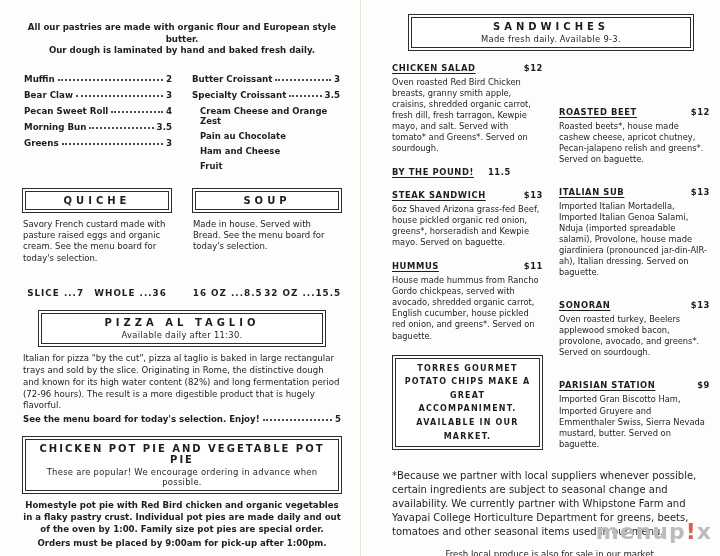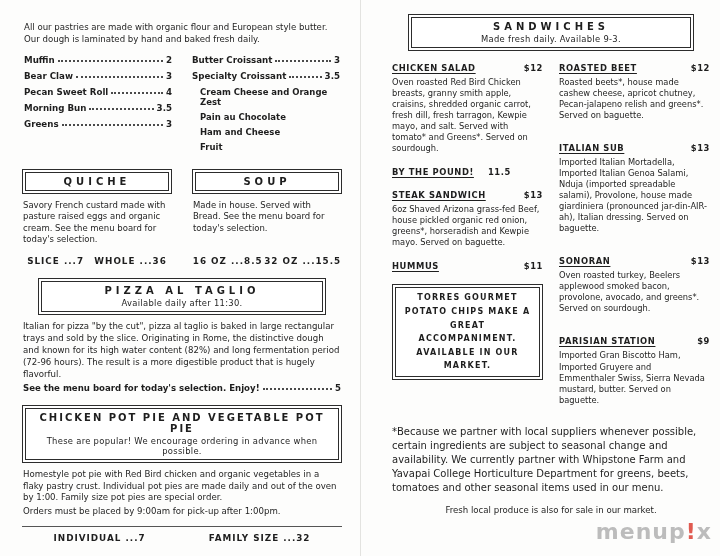--- a/index.html
+++ b/index.html
@@ -9,34 +9,34 @@
   .page{position:absolute;top:14px;}
   #page-left{left:22px;width:320px;}
   #page-right{left:392px;width:318px;}
 
   .dbox{border:1px solid #2c2c2c;padding:2px;background:#fff;}
   .dbox .in{border:1px solid #2c2c2c;padding:3px 6px;text-align:center;}
   .boxtitle{font-weight:bold;letter-spacing:4px;font-size:10px;text-transform:uppercase;}
   .boxsub{font-size:8.4px;margin-top:2px;letter-spacing:.3px;}
   .w88{width:88%;margin:0 auto;}
 
-  .center{text-align:left;}
+  .center{text-align:center;font-weight:bold;}
   .intro{font-size:8.6px;line-height:1.35;margin:8px 2px 6px;}
 
-  .pastry-cols{display:flex;gap:20px;margin:10px 2px 12px;}
+  .pastry-cols{display:flex;gap:20px;margin:17px 2px 12px;}
   .pcol{flex:1;font-size:8.7px;font-weight:bold;}
   .pitem{display:flex;align-items:flex-end;margin-bottom:6px;}
   .leader{flex:1;border-bottom:2px dotted #4a4a4a;margin:0 3px 3px;}
   .psub{margin:0 0 5px 8px;font-size:8.5px;font-weight:bold;}
 
   .two-boxes{display:flex;gap:20px;margin-top:4px;}
   .half{flex:1;display:flex;flex-direction:column;}
   .half .desc{font-size:8.5px;line-height:1.33;margin:6px 1px;flex:1;}
   .pricerow{display:flex;justify-content:space-around;font-weight:bold;font-size:8.8px;
-            letter-spacing:1px;text-transform:uppercase;margin-top:5px;text-align:center;}
+            letter-spacing:1px;text-transform:uppercase;margin-top:18px;text-align:center;}
 
   .section-gap{margin-top:12px;}
   .bodytxt{font-size:8.6px;line-height:1.38;margin:6px 1px 2px;}
   .closing-row{display:flex;align-items:flex-end;font-size:8.6px;margin:0 1px 4px;font-weight:bold;}
 
   .price-final{display:flex;justify-content:space-around;border-top:1px solid #555;
                padding-top:6px;margin-top:8px;font-weight:bold;font-size:8.8px;
                letter-spacing:1px;text-transform:uppercase;}
 
   .sand-cols{display:flex;gap:16px;margin-top:12px;min-height:342px;}
@@ -202,30 +202,31 @@
               <span class="eprice">$13</span>
             </div>
           <div class="edesc">6oz Shaved Arizona grass-fed Beef, house pickled organic red onion, greens*, horseradish and Kewpie mayo. Served on baguette.</div>
         </div>
 
         <div class="entry">
           <div class="ehead">
               <span class="ename">Hummus</span>
               <span class="eprice">$11</span>
             </div>
+          <div class="edesc">House made hummus from Rancho Gordo chickpeas, served with avocado, shredded organic carrot, English cucumber, house pickled red onion, and greens*. Served on baguette.</div>
         </div>
 
         <div class="dbox chips-box">
           <div class="in">Torres Gourmet Potato Chips make a great accompaniment. Available in our market.</div>
         </div>
       </div>
 
       <div class="scol">
 
-        <div class="entry" style="margin-bottom:22px;">
+        <div class="entry" style="margin-bottom:22px;margin-top:44px;">
           <div class="ehead">
               <span class="ename">Roasted Beet</span>
               <span class="eprice">$12</span>
             </div>
           <div class="edesc">Roasted beets*, house made cashew cheese, apricot chutney, Pecan-jalapeno relish and greens*. Served on baguette.</div>
         </div>
 
         <div class="entry" style="margin-bottom:22px;">
           <div class="ehead">
               <span class="ename">Italian Sub</span>

